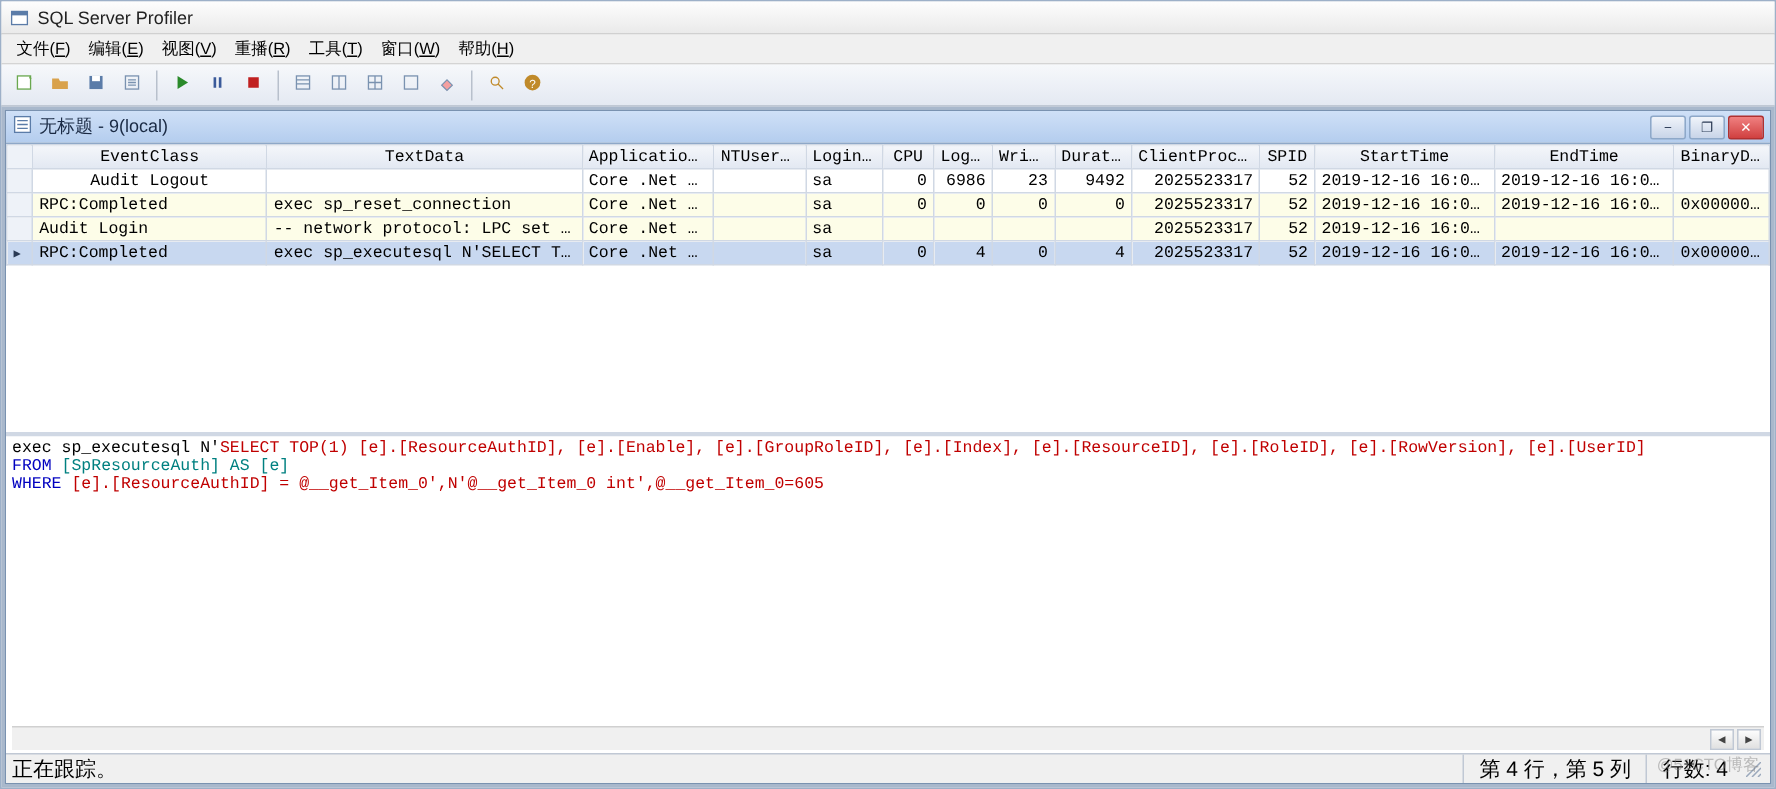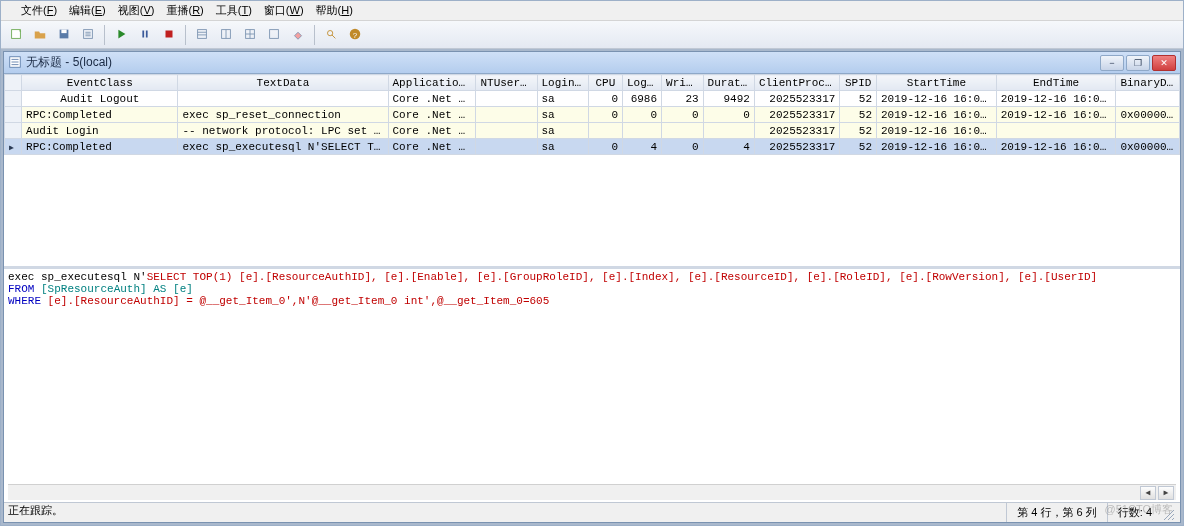--- a/index.html
+++ b/index.html
@@ -1,21 +1,21 @@
 <!DOCTYPE html>
 <html><head>
 <meta charset="utf-8">
 <style>
   * { box-sizing: border-box; }
   html, body { margin: 0; padding: 0; font-family: "Microsoft YaHei", Tahoma, sans-serif; font-size: 11px; background: #fff; }
   .outer-window { width: 1184px; height: 526px; border: 1px solid #9db0c8; display: flex; flex-direction: column; background: #f0f0f0; position: relative; }
   .title-bar { height: 22px; background: linear-gradient(#fdfdfd, #eaeaea); display: flex; align-items: center; padding-left: 4px; border-bottom: 1px solid #d0d0d0; }
   .title-icon { width: 16px; height: 16px; display: inline-flex; align-items: center; justify-content: center; margin-right: 4px; }
   .title-text { font-size: 12px; color: #222; }
-  .menu-bar { height: 20px; background: #f0f0f0; display: flex; align-items: center; padding-left: 14px; border-bottom: 1px solid #d4d4d4; }
+  .menu-bar { height: 20px; background: #f0f0f0; display: flex; align-items: center; padding-left: 4px; border-bottom: 1px solid #d4d4d4; }
   .menu-item { padding: 2px 6px; cursor: default; }
   .menu-item u { text-decoration: underline; }
   .toolbar { height: 28px; background: linear-gradient(#f6f8fb, #e4e9f2); border-bottom: 1px solid #c0c8d4; display: flex; align-items: center; padding-left: 4px; gap: 2px; }
   .tb-sep { width: 1px; height: 20px; background: #b8c0cc; margin: 0 3px; }
   .tb-btn { width: 22px; height: 22px; display: inline-flex; align-items: center; justify-content: center; border: 1px solid transparent; border-radius: 2px; }
   .mdi-area { flex: 1; background: #a9b8cc; padding: 2px; display: flex; flex-direction: column; }
   .child-window { flex: 1; border: 1px solid #7a92b0; display: flex; flex-direction: column; background: #fff; }
   .child-title { height: 22px; background: linear-gradient(#cfe0f7, #b4cdee); display: flex; align-items: center; justify-content: space-between; padding: 0 4px; border-bottom: 1px solid #8ea8c8; }
   .child-title-left { display: flex; align-items: center; gap: 4px; }
   .child-title-text { font-size: 12px; color: #1a2a44; }
@@ -35,32 +35,41 @@
   tr.row-selected td:first-child { background: #c8d8f0; }
   tr.row-selected td.sel-arrow::before { content: "▶"; font-size: 8px; color: #2a3a54; }
   .detail-pane { flex: 1; background: #fff; overflow: auto; padding: 2px 4px; font-family: "Courier New", monospace; font-size: 11px; display:flex; flex-direction:column; }
   .detail-text { flex:1; white-space: pre-wrap; }
   .sql-black { color: #000; }
   .sql-red { color: #c00000; }
   .sql-blue { color: #0000c0; }
   .sql-teal { color: #008080; }
   .scroll-track { height: 16px; background: #f0f0f0; border-top: 1px solid #d0d0d0; display:flex; align-items:center; justify-content:flex-end; padding-right:2px; }
   .scroll-btn { width:16px; height:14px; background: linear-gradient(#fdfdfd,#e0e0e0); border:1px solid #c0c8d4; display:inline-flex; align-items:center; justify-content:center; font-size:8px; color:#444; margin-left:2px; }
-  .status-bar { height: 20px; background: #f0f0f0; border-top: 1px solid #c0c8d4; display: flex; padding: 0 4px; font-size: 11px; }
+  .status-bar { height: 20px; background: #f0f0f0; border-top: 1px solid #c0c8d4; display: flex; align-items: center; padding: 0 4px; font-size: 14px; }
   .status-left { flex: 1; }
   .status-cell { border-left: 1px solid #c0c8d4; padding: 0 10px; height: 100%; display: flex; align-items: center; }
   .watermark { position: absolute; right: 10px; bottom: 8px; color: rgba(120,120,120,0.45); font-size: 11px; pointer-events: none; }
   .resize-grip { width:14px; display:flex; align-items:flex-end; justify-content:flex-end; padding:2px; }
   .small-svg { width:14px; height:14px; }
 </style>
 </head>
 <body>
 
 <div class="outer-window">
 
+  <div class="title-bar">
+    <span class="title-icon">
+      <svg class="small-svg" viewBox="0 0 16 16">
+          <rect x="2" y="3" width="12" height="10" fill="#fff" stroke="#5b7ca8"></rect>
+          <rect x="2" y="3" width="12" height="3" fill="#5b7ca8"></rect>
+        </svg>
+    </span>
+    <span class="title-text">SQL Server Profiler</span>
+  </div>
 
   <div class="menu-bar" id="menu-bar">
       <span class="menu-item">文件(<u>F</u>)</span>
       <span class="menu-item">编辑(<u>E</u>)</span>
       <span class="menu-item">视图(<u>V</u>)</span>
       <span class="menu-item">重播(<u>R</u>)</span>
       <span class="menu-item">工具(<u>T</u>)</span>
       <span class="menu-item">窗口(<u>W</u>)</span>
       <span class="menu-item">帮助(<u>H</u>)</span>
     </div>
@@ -153,21 +162,21 @@
   <div class="mdi-area">
     <div class="child-window">
       <div class="child-title">
         <div class="child-title-left">
           <span>
             <svg class="small-svg" viewBox="0 0 16 16">
                 <rect x="2" y="2" width="12" height="12" fill="#fff" stroke="#5b7ca8"></rect>
                 <path d="M4 5h8M4 8h8M4 11h8" stroke="#5b7ca8"></path>
               </svg>
           </span>
-          <span class="child-title-text">无标题 - 5(local)</span>
+          <span class="child-title-text">无标题 - 9(local)</span>
         </div>
         <div class="win-btns">
           <span class="win-btn">−</span>
           <span class="win-btn">❐</span>
           <span class="win-btn close">✕</span>
         </div>
       </div>
 
       <div class="panes">
         <div class="grid-pane">
@@ -270,21 +279,21 @@
 <span class="sql-blue">WHERE </span><span class="sql-red">[e].[ResourceAuthID] = @__get_Item_0',N'@__get_Item_0 int',@__get_Item_0=605</span></div>
           <div class="scroll-track">
             <span class="scroll-btn">◀</span>
             <span class="scroll-btn">▶</span>
           </div>
         </div>
       </div>
 
       <div class="status-bar">
         <div class="status-left">正在跟踪。</div>
-        <div class="status-cell">第 4 行，第 6 列</div>
+        <div class="status-cell">第 4 行，第 5 列</div>
         <div class="status-cell">行数: 4</div>
         <div class="resize-grip">
           <svg width="10" height="10" viewBox="0 0 10 10">
               <path d="M0 10L10 0M4 10L10 4M8 10L10 8" stroke="#9aa8bc"></path>
             </svg>
         </div>
       </div>
     </div>
   </div>
 

